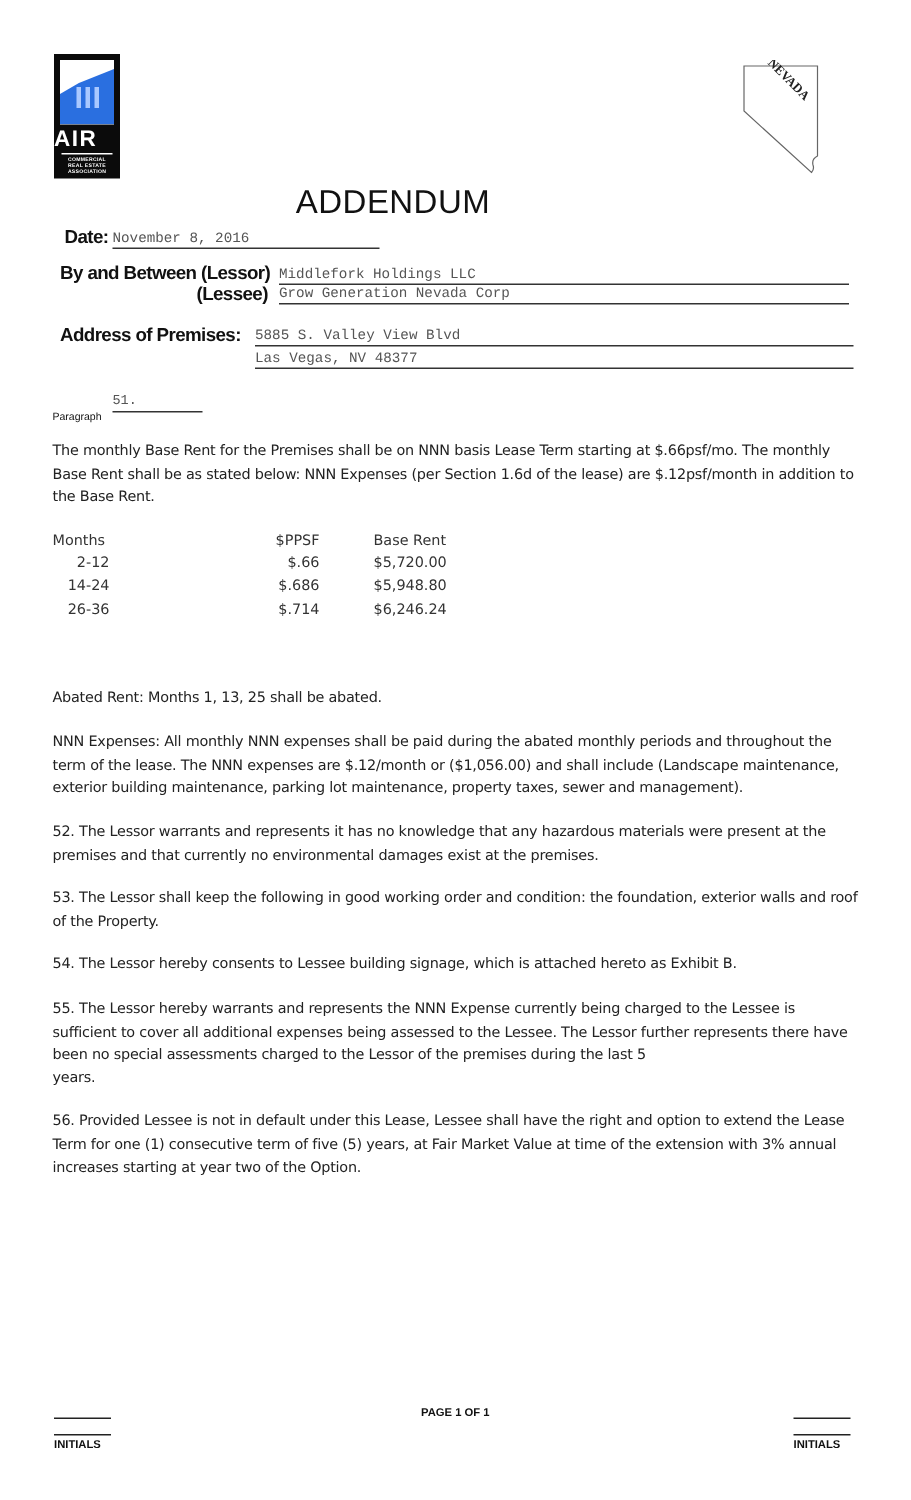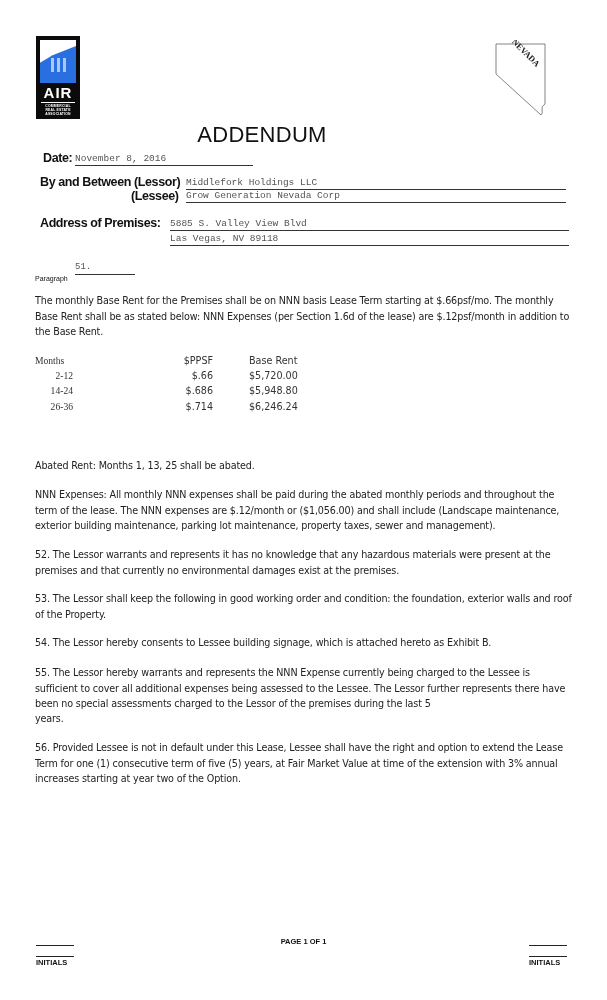--- a/index.html
+++ b/index.html
@@ -2,33 +2,33 @@
 <html><head>
   <meta charset="utf-8">
   <style>
     html, body { margin: 0; padding: 0; background: #ffffff; }
     body { width: 607px; height: 1000px; position: relative; overflow: hidden; color: #111; }
     .abs { position: absolute; }
     .logo { left: 36px; top: 36px; width: 44px; height: 83px; background: #0b0b0b; }
     .logo .sky { position: absolute; left: 4px; top: 4px; width: 36px; height: 43px; background: #fff; }
     .logo .bld { position: absolute; left: 4px; top: 10px; width: 36px; height: 37px; background: #2a6fe0; clip-path: polygon(0 45%, 35% 25%, 100% 0, 100% 100%, 0 100%); }
     .logo .col { position: absolute; top: 22px; width: 3px; height: 14px; background: #a9c8ff; }
-    .logo .air { position: absolute; left: 0; top: 49px; width: 44px; text-align: center; font-family: "Liberation Sans", sans-serif; font-weight: bold; color: #fff; font-size: 15px; letter-spacing: 1px; line-height: 16px; }
+    .logo .air { position: absolute; left: 0; top: 49px; width: 44px; text-align: left; font-family: "Liberation Sans", sans-serif; font-weight: bold; color: #fff; font-size: 15px; letter-spacing: 1px; line-height: 16px; }
     .logo .rule { position: absolute; left: 5px; top: 66px; width: 34px; height: 1px; background: #fff; }
     .logo .sub { position: absolute; left: 0; top: 68px; width: 44px; text-align: center; font-family: "Liberation Sans", sans-serif; font-weight: bold; color: #fff; font-size: 3.4px; line-height: 4px; letter-spacing: 0.2px; }
     .nevada { left: 495px; top: 40px; width: 60px; height: 85px; }
     .title { left: 0; width: 524px; top: 122px; text-align: center; font-family: "Liberation Sans", sans-serif; font-size: 22px; letter-spacing: 0.3px; }
     .lbl { font-family: "Liberation Sans", sans-serif; font-weight: bold; font-size: 12.5px; letter-spacing: -0.4px; }
     .mono { font-family: "Liberation Mono", monospace; font-size: 9.5px; color: #555; }
     .uline { border-bottom: 1px solid #333; height: 13px; line-height: 13px; }
     .body-text { font-family: "DejaVu Sans", sans-serif; font-size: 9.6px; line-height: 15.5px; color: #222; letter-spacing: -0.15px; }
     .small { font-family: "Liberation Sans", sans-serif; font-size: 7px; }
     .rent-table { left: 35px; top: 353px; border-collapse: collapse; font-family: "DejaVu Sans", sans-serif; font-size: 9.6px; color: #333; }
     .rent-table td, .rent-table th { padding: 0; height: 15.2px; font-weight: normal; }
-    .c-months { width: 38px; text-align: right; font-family: Liberation Serif, serif; }
+    .c-months { width: 38px; text-align: right; }
     .c-ppsf { width: 140px; text-align: right; }
     .c-rent { width: 180px; text-align: left; padding-left: 36px !important; }
     .footer { font-family: "Liberation Sans", sans-serif; font-weight: bold; font-size: 7.5px; }
     .dash { width: 38px; height: 0; border-top: 1px solid #222; }
   </style>
 </head>
 <body>
 
 <div class="abs logo">
   <div class="sky"></div>
@@ -65,21 +65,21 @@
 <div class="abs lbl" style="left:131px; top:189px;">(Lessee)</div>
 <div class="abs uline mono" style="left:186px; top:189px; width:380px;">
   <span>Grow Generation Nevada Corp</span>
 </div>
 
 <div class="abs lbl" style="left:40px; top:216px;">Address of Premises:</div>
 <div class="abs uline mono" style="left:170px; top:217px; width:399px;">
   <span>5885 S. Valley View Blvd</span>
 </div>
 <div class="abs uline mono" style="left:170px; top:232px; width:399px;">
-  <span>Las Vegas, NV 89118</span>
+  <span>Las Vegas, NV 48377</span>
 </div>
 
 <div class="abs small" style="left:35px; top:275px;">Paragraph</div>
 <div class="abs uline mono" style="left:75px; top:261px; width:60px; font-size:9px;">
   <span>51.</span>
 </div>
 
 <div class="abs body-text" style="left:35px; top:293px; width:540px;">The monthly Base Rent for the Premises shall be on NNN basis Lease Term starting at $.66psf/mo. The monthly Base Rent shall be as stated below: NNN Expenses (per Section 1.6d of the lease) are $.12psf/month in addition to the Base Rent.</div>
 
 <table class="abs rent-table">

